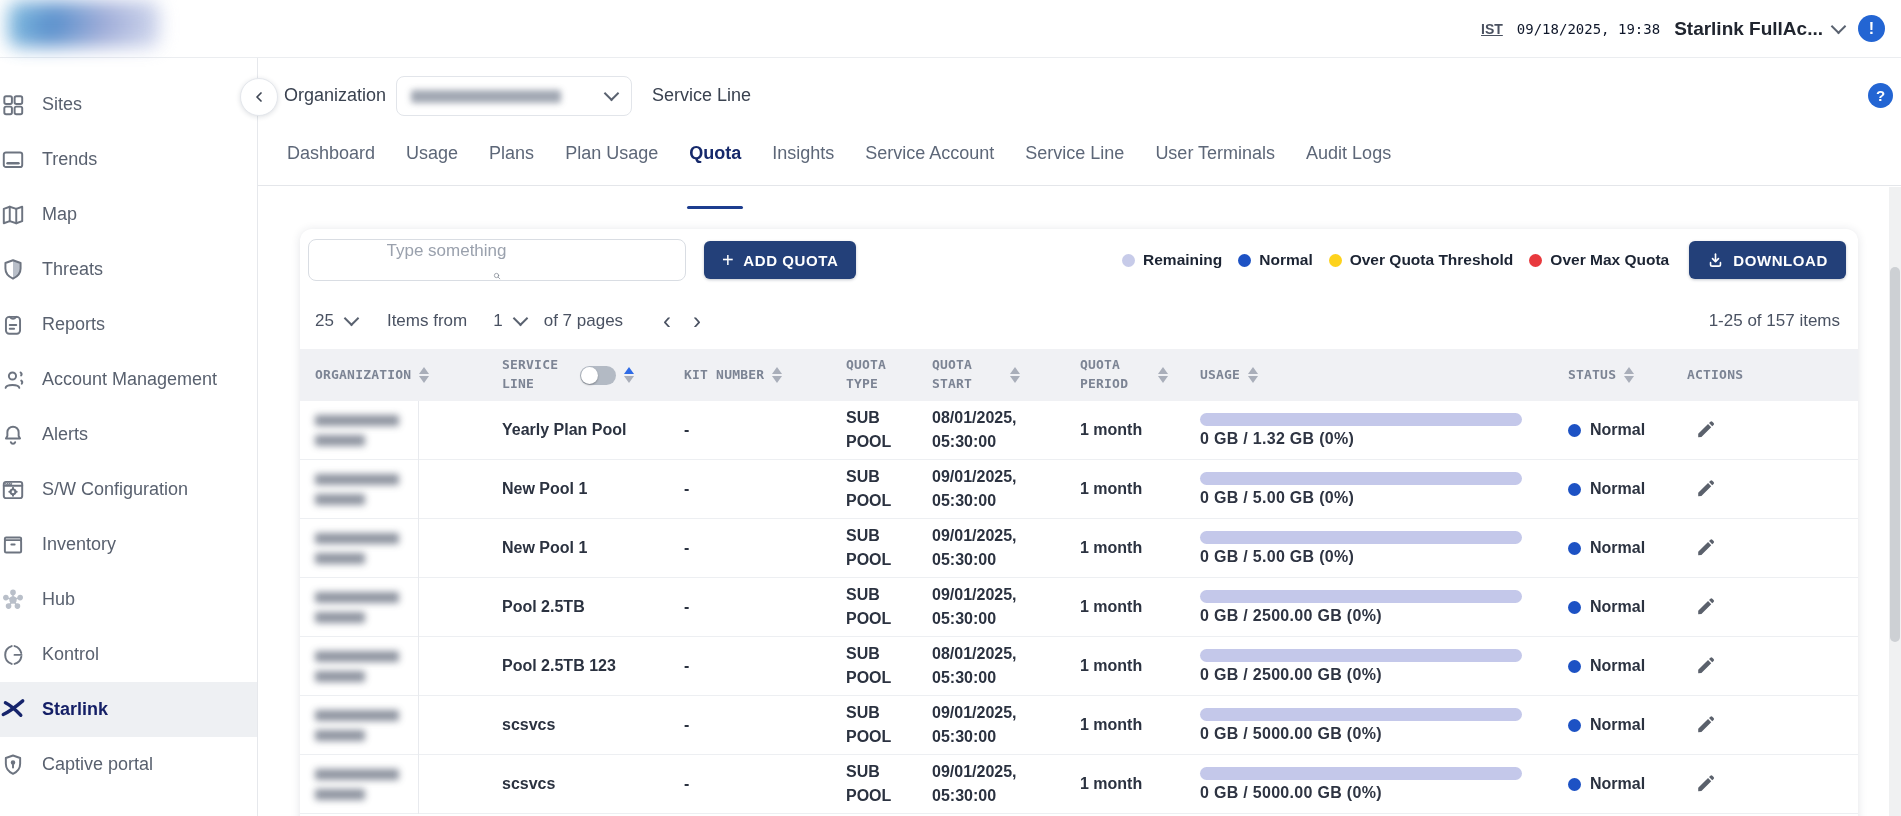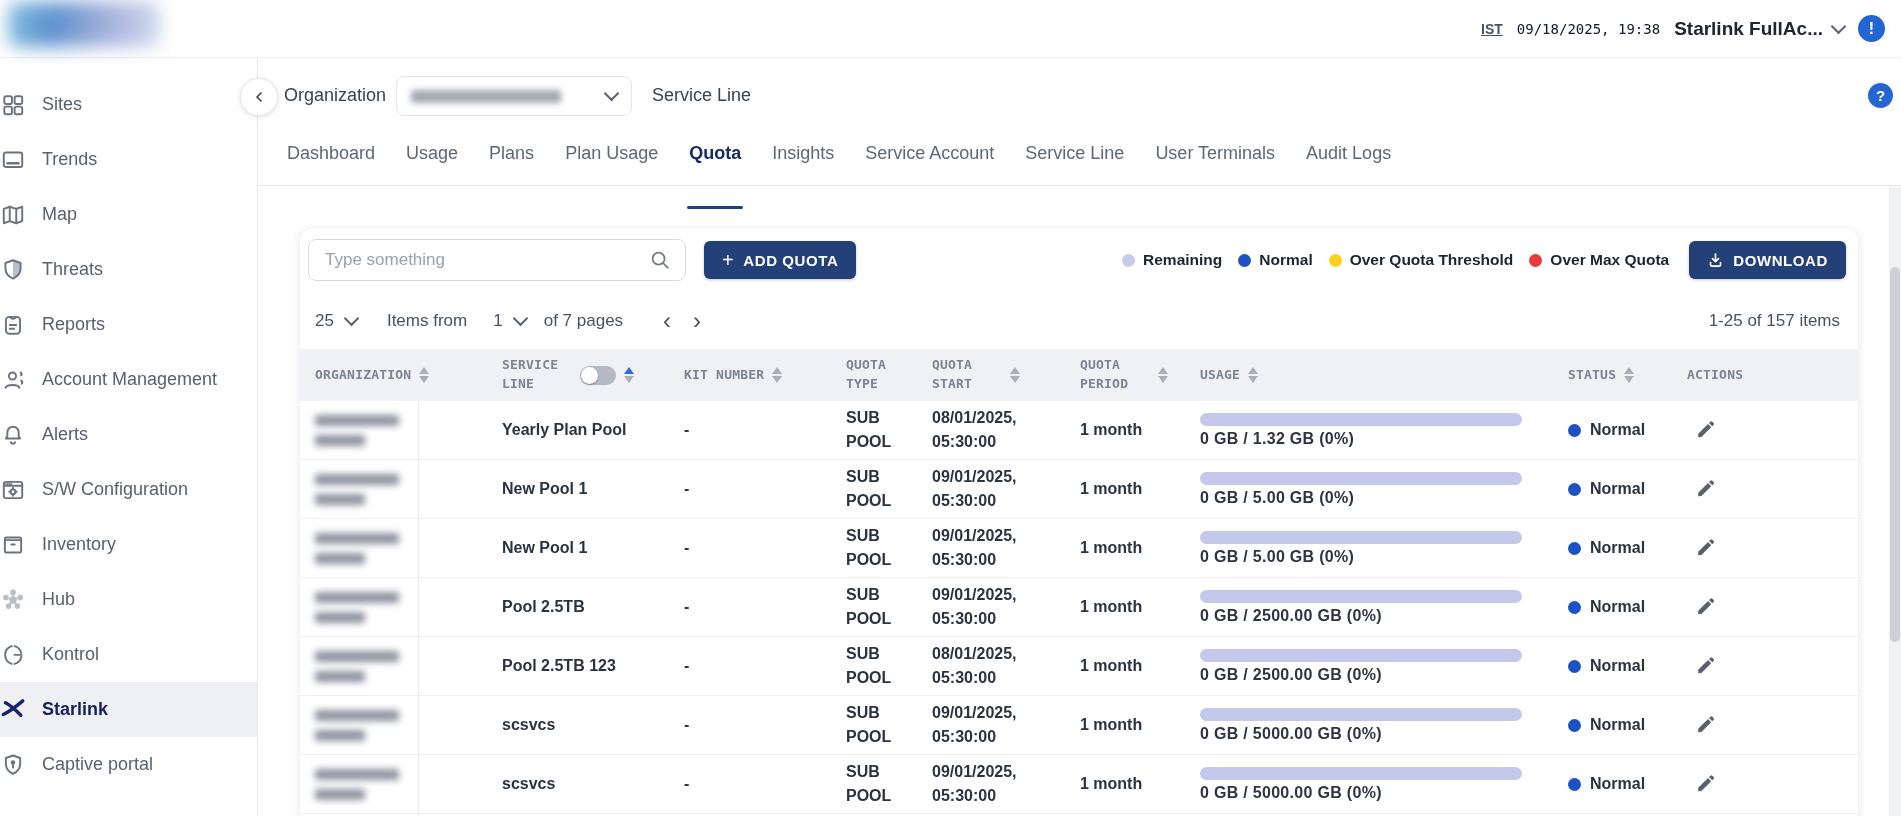--- a/index.html
+++ b/index.html
@@ -52,21 +52,21 @@
   .tab{position:relative;font-size:18px;color:#5d6778;padding:3px 2px 0 2px;cursor:pointer;white-space:nowrap;}
   .tab.active{color:#16296b;font-weight:700;}
   .tab.active::after{content:"";position:absolute;left:0;right:0;bottom:-24px;height:3px;background:#1d3d8f;border-radius:2px;}
 
   
   .card{position:absolute;left:42px;top:172px;width:1558px;height:680px;background:#fff;border-radius:12px;
         box-shadow:0 1px 10px rgba(40,50,70,.13);box-sizing:border-box;}
 
   .toolbar{display:flex;align-items:center;padding:10px 12px 0 8px;height:42px;}
   .search-box{width:378px;height:42px;border:1px solid #d9dde3;border-radius:8px;display:flex;align-items:center;
-              box-sizing:border-box;padding:0 14px;gap:10px;background:#fff;}
+              box-sizing:border-box;padding:0 14px;gap:10px;background:#fff;flex-direction:column;}
   .search-box input{border:none;outline:none;flex:1;font-size:17px;color:#3a4250;font-family:"Liberation Sans",sans-serif;}
   .search-box input::placeholder{color:#9aa1ad;}
   .btn{height:38px;border:none;border-radius:6px;background:#234079;color:#fff;font-weight:700;font-size:15px;
        letter-spacing:.6px;display:flex;align-items:center;gap:9px;padding:0 18px;cursor:pointer;
        font-family:"Liberation Sans",sans-serif;box-shadow:0 1px 3px rgba(20,30,60,.25);}
   .btn .plus{font-size:20px;font-weight:400;line-height:1;}
   .add-btn{margin-left:18px;}
   .legend{margin-left:auto;display:flex;align-items:center;gap:16px;margin-right:20px;}
   .lg-item{display:flex;align-items:center;gap:8px;}
   .lg-dot{width:13px;height:13px;border-radius:50%;}

